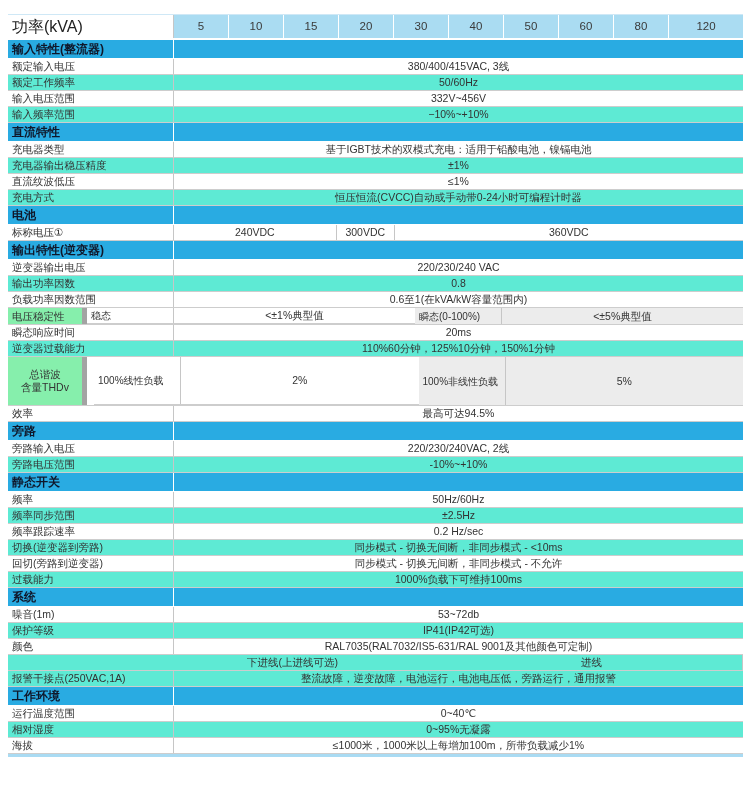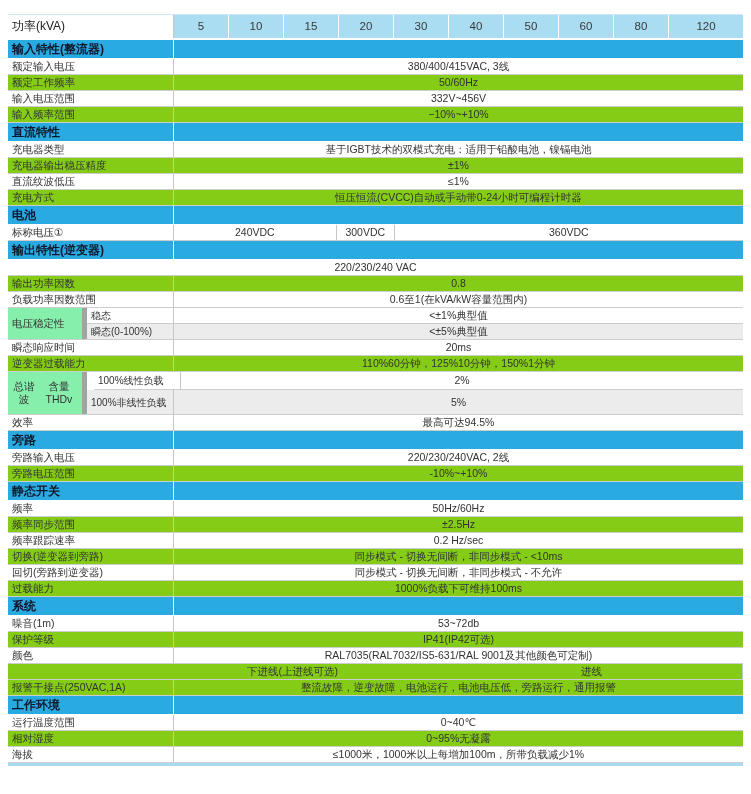--- a/index.html
+++ b/index.html
@@ -11,37 +11,37 @@
   }
   .sheet{padding:14px 8px 0 8px;}
   .spec-table{
     width:735px;
     border-top:1px solid #cfe8f6;
     border-bottom:3px solid #a9dbf3;
     font-size:10.5px;
     line-height:13px;
   }
   .row{display:flex;align-items:stretch;border-bottom:1px solid #cdcdcd;background:#fff;}
-  .row.g{background:#84cc16;}
+  .row.g{background:#5eead4;}
   .cell{box-sizing:border-box;}
   .label-cell{
     width:166px;min-width:166px;
     padding:1px 4px;
     border-right:1px solid #c6c6c6;
     display:flex;align-items:center;
     text-align:left;
   }
   .value-cell{
     flex:1;display:flex;align-items:center;justify-content:center;
     text-align:center;padding:1px 2px;
   }
   .data-row{min-height:15px;}
   
   .header-row{height:23px;border-bottom:2px solid #fff;}
-  .header-label{font-size:12px;color:#222;background:#fff;}
+  .header-label{font-size:16px;color:#222;background:#fff;}
   .cols{flex:1;display:flex;}
   .col-cell{
     flex:1;background:#aadcf2;color:#3a3a3a;
     display:flex;align-items:center;justify-content:center;
     font-size:11.5px;border-right:1px solid #fff;
   }
   .col-cell.last{flex:1.37;border-right:none;}
   
   .section-row{height:18px;background:#29abe2;border-bottom:1px solid #fff;}
   .section-label{
@@ -60,22 +60,22 @@
   .battery-values .b1{width:28.6%;}
   .battery-values .b2{width:10.2%;}
   .battery-values .b3{flex:1;border-right:none;}
   
   .group{display:flex;border-bottom:1px solid #cdcdcd;background:#fff;}
   .group-main{
     width:79px;min-width:79px;box-sizing:border-box;
     border-right:5px solid #a3a3a3;
     display:flex;align-items:center;padding:1px 4px;background:#86efac;
   }
-  .thd-main{flex-direction:row;justify-content:space-between;align-items:center;text-align:center;padding:5px 2px;}
-  .group-right{flex:1;display:flex;flex-direction:column;}
+  .thd-main{flex-direction:column;justify-content:space-between;align-items:center;text-align:center;padding:11px 2px;}
+  .group-right{flex:1;display:flex;flex-direction:row;}
   .sub-row{display:flex;flex:1;border-bottom:1px solid #cdcdcd;background:#fff;min-height:15px;}
   .sub-row:last-child{border-bottom:none;}
   .sub-row.g{background:#ececec;}
   .sub-label{
     width:87px;min-width:87px;box-sizing:border-box;
     padding:1px 4px;border-right:1px solid #c6c6c6;
     display:flex;align-items:center;font-size:10px;
   }
   .sub-row.r17{min-height:17px;margin-left:7px;}
   .sub-row.r24{min-height:24px;}
@@ -155,20 +155,21 @@
         <div class="bcell b2">300VDC</div>
         <div class="bcell b3">360VDC</div>
       </div>
     </div>
 
     <div class="row section-row">
       <div class="cell section-label">输出特性(逆变器)</div>
       <div class="cell section-rest"></div>
     </div>
     <div class="row data-row">
+      <div class="cell label-cell">逆变器输出电压</div>
       <div class="cell value-cell">220/230/240 VAC</div>
     </div>
     <div class="row data-row g">
       <div class="cell label-cell">输出功率因数</div>
       <div class="cell value-cell">0.8</div>
     </div>
     <div class="row data-row">
       <div class="cell label-cell">负载功率因数范围</div>
       <div class="cell value-cell">0.6至1(在kVA/kW容量范围内)</div>
     </div>

